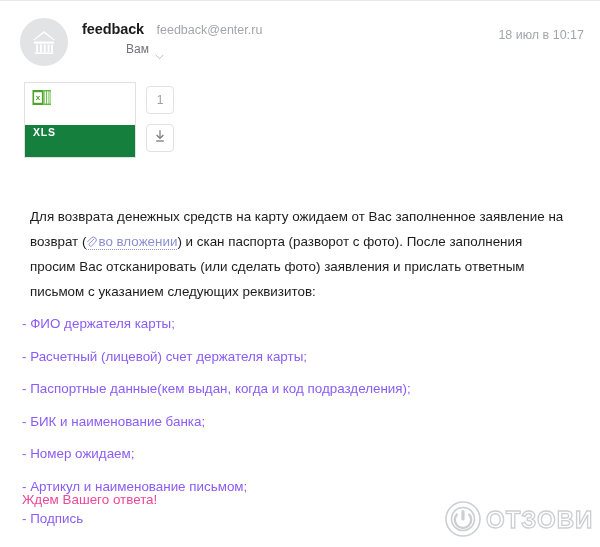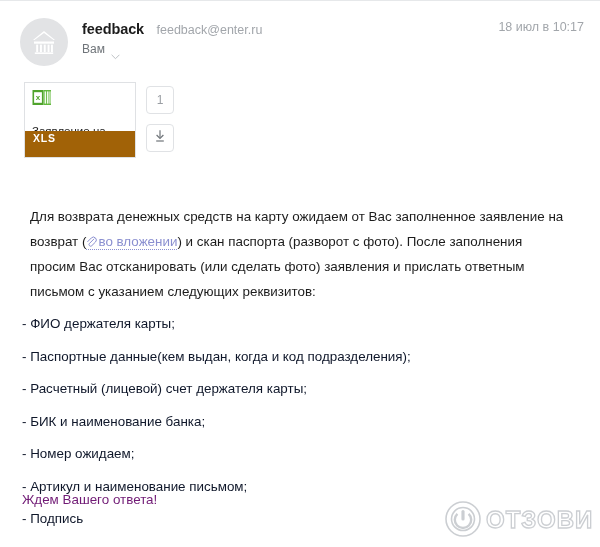--- a/index.html
+++ b/index.html
@@ -71,31 +71,32 @@
     left: 82px;
     top: 28px;
     display: flex;
     align-items: center;
     gap: 6px;
     cursor: pointer;
   }
   .recipient-label {
     font-size: 12px;
     color: #6f7479;
+    margin-left: 44px;
   }
   .chev {
     width: 9px;
     height: 6px;
     display: block;
   }
 
   .msg-date {
     position: absolute;
     right: 16px;
-    top: 6px;
+    top: 14px;
     font-size: 12.5px;
     color: #a2a6ab;
     white-space: nowrap;
   }
 
   
   .attach-zone {
     position: absolute;
     top: 82px;
     left: 0;
@@ -153,22 +154,22 @@
     line-height: 13.5px;
     color: #1c1c1c;
     word-break: break-word;
   }
 
   .attach-ext {
     position: absolute;
     left: 0;
     bottom: 0;
     width: 112px;
-    height: 26px;
-    background: #a16207;
+    height: 32px;
+    background: #15803d;
     color: #ffffff;
     font-size: 10.5px;
     font-weight: bold;
     letter-spacing: 0.8px;
     line-height: 15px;
     padding-left: 8px;
     box-sizing: border-box;
   }
 
   .attach-btn {
@@ -226,31 +227,31 @@
 
   .req-list {
     position: absolute;
     left: 22px;
     top: 312px;
     width: 556px;
   }
   .req-item {
     font-size: 13.4px;
     line-height: 23px;
-    color: #0f172a;
+    color: #8b5cf6;
     margin: 0 0 9.5px 0;
     white-space: nowrap;
   }
 
   .closing {
     position: absolute;
     left: 22px;
     top: 492px;
     font-size: 13.4px;
-    color: #701a75;
+    color: #ec4899;
     margin: 0;
   }
 
   
   .watermark {
     position: absolute;
     right: 8px;
     bottom: 8px;
     width: 150px;
     height: 40px;
@@ -335,22 +336,22 @@
 </div>
 
 <div class="body-text">
   <p class="para"><span>Для возврата денежных средств на карту ожидаем от Вас заполненное заявление на возврат (</span><a class="attach-link" href="#"><span class="clip-icon"><svg width="11" height="12" viewBox="0 0 11 12">
             <path d="M7.9 3.0 L3.5 7.4 a1.6 1.6 0 0 0 2.3 2.3 L9.5 6.0 a2.9 2.9 0 0 0 -4.1 -4.1 L1.7 5.6" stroke="#8a8fd0" stroke-width="1" fill="none" stroke-linecap="round"></path>
           </svg></span><span>во вложении</span></a><span>) и скан паспорта (разворот с фото). После заполнения просим Вас отсканировать (или сделать фото) заявления и прислать ответным письмом с указанием следующих реквизитов:</span></p>
 </div>
 
 <div class="req-list">
   <p class="req-item">- ФИО держателя карты;</p>
+  <p class="req-item">- Расчетный (лицевой) счет держателя карты;</p>
   <p class="req-item">- Паспортные данные(кем выдан, когда и код подразделения);</p>
-  <p class="req-item">- Расчетный (лицевой) счет держателя карты;</p>
   <p class="req-item">- БИК и наименование банка;</p>
   <p class="req-item">- Номер ожидаем;</p>
   <p class="req-item">- Артикул и наименование письмом;</p>
   <p class="req-item">- Подпись</p>
 </div>
 
 <p class="closing">Ждем Вашего ответа!</p>
 
 <div class="watermark">
   <svg width="150" height="40" viewBox="0 0 150 40">

